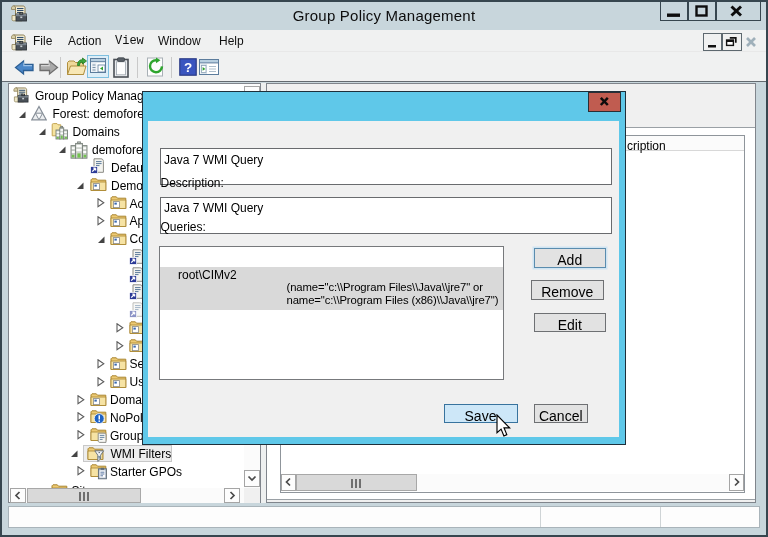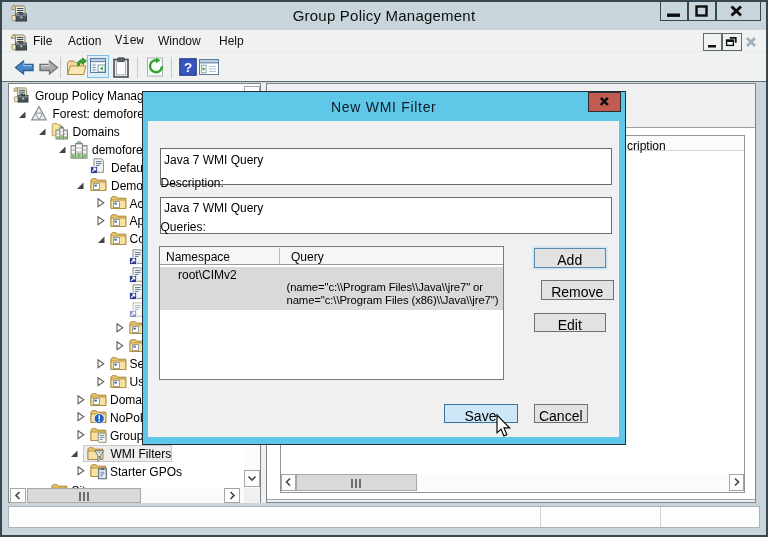--- a/index.html
+++ b/index.html
@@ -513,48 +513,42 @@
       <i></i>
       <i></i>
       <i></i>
     </div>
   </div>
   <div id="statusbar"></div>
   <div class="sdiv" style="left:540px;"></div>
   <div class="sdiv" style="left:660px;"></div>
 
   <div id="dlg">
-    <div id="dlgtitle">New WMI Filter</div>
     <div id="dlgclose">
       <svg width="30.5" height="17.5">
         <g stroke="#0c0c0c" stroke-width="2.5">
           <line x1="11.8" y1="4.8" x2="18.8" y2="12"></line>
           <line x1="18.8" y1="4.8" x2="11.8" y2="12"></line>
         </g>
       </svg>
     </div>
     <div id="dlgbody">
       <div class="dlabel" style="top:26px;">Name:</div>
       <div class="dfield" style="top:27.5px;">Java 7 WMI Query</div>
       <div class="dlabel" style="top:55.5px;">Description:</div>
       <div class="dfield" style="top:76px;">Java 7 WMI Query</div>
       <div class="dlabel" style="top:99px;text-align:center;">Queries:</div>
       <div id="qlist">
-        <div id="qhead">
-          <span class="abs" style="left:6px; top:3px;">Namespace</span>
-          <span class="abs" style="left:131px; top:3px;">Query</span>
-          <div class="abs" style="left:118.5px; top:1px; width:1px; height:16px; background:#b9b9b9;"></div>
-        </div>
         <div id="qsel"></div>
         <span class="abs" style="left:18px; top:21px;">root\CIMv2</span>
         <span class="abs qt" style="left:126.5px; top:34px;">(name="c:\\Program Files\\Java\\jre7" or</span>
         <span class="abs qt" style="left:126.5px; top:47px;">name="c:\\Program Files (x86)\\Java\\jre7")</span>
       </div>
       <div class="dbtn" style="left:385.5px; top:127px; width:72.5px; height:20.5px; border:1.5px solid #5a8cae; box-shadow:0 0 0 1.5px #cfe4f2;">Add</div>
-      <div class="dbtn" style="left:393px; top:159.5px; width:72.5px; height:20px;">Remove</div>
+      <div class="dbtn" style="left:383px; top:159.5px; width:72.5px; height:20px;">Remove</div>
       <div class="dbtn" style="left:385.5px; top:192.5px; width:72.5px; height:19px;">Edit</div>
       <div class="dbtn" style="left:295.5px; top:283.5px; width:74px; height:18.5px; background:#cde7f8; border:1.5px solid #38739e;">Save</div>
       <div class="dbtn" style="left:386px; top:283.5px; width:53.5px; height:18.5px;">Cancel</div>
     </div>
   </div>
   <svg id="cursor" width="16" height="25" viewBox="0 0 16 25">
     <path d="M1 1 L1 18.8 L5.1 15.1 L7.9 21.9 L10.8 20.6 L8 13.8 L13.6 13.8 Z" fill="#fff" stroke="#000" stroke-width="1.15"></path>
   </svg>
   <div id="frame"></div>
 

